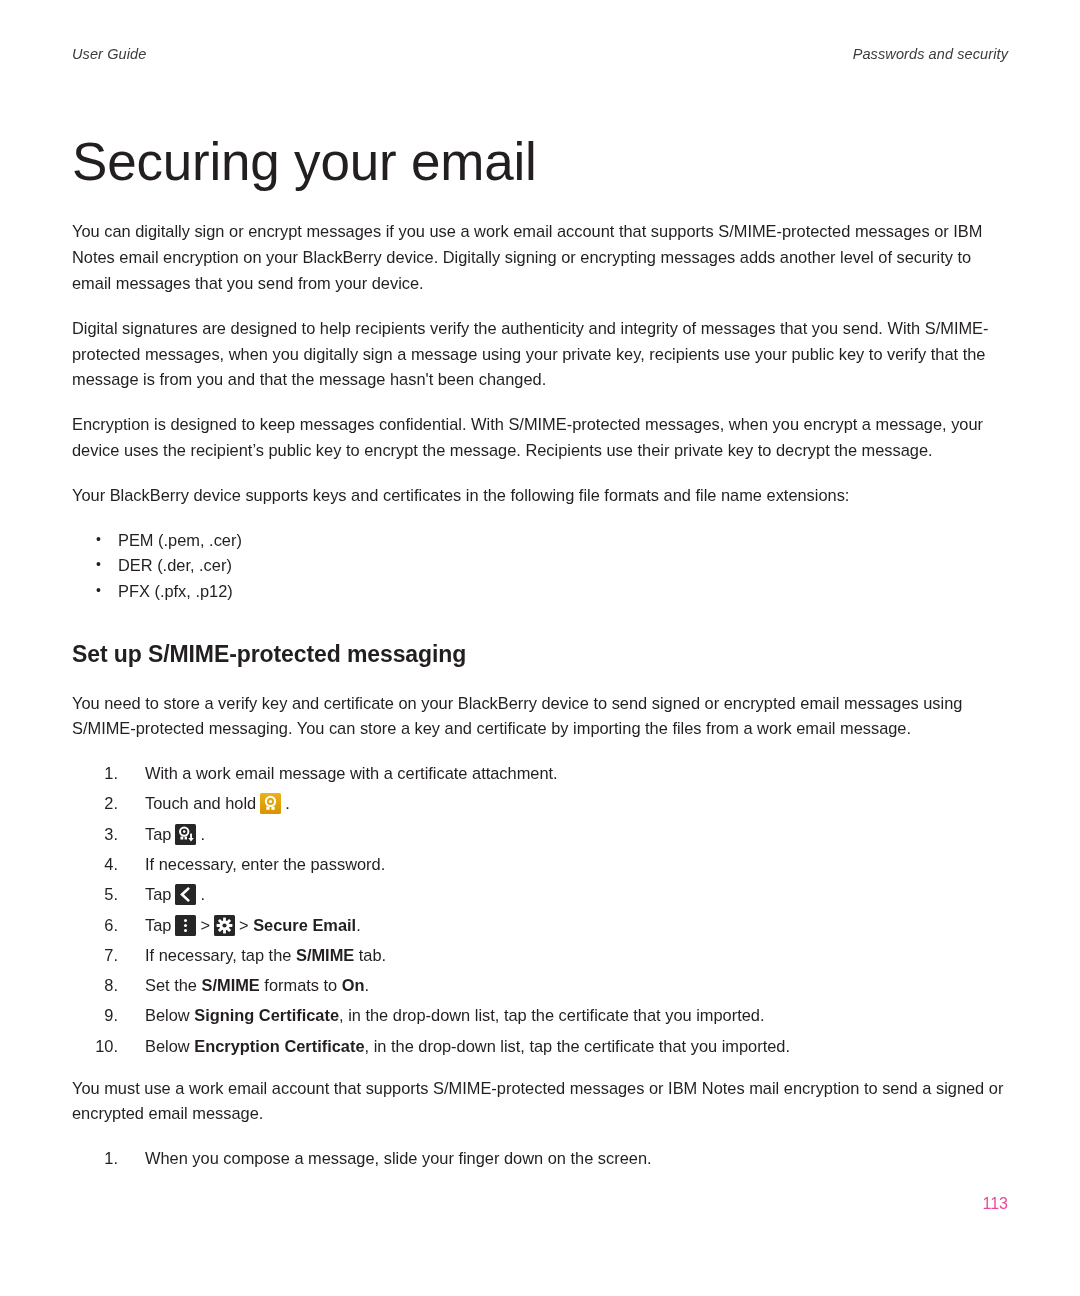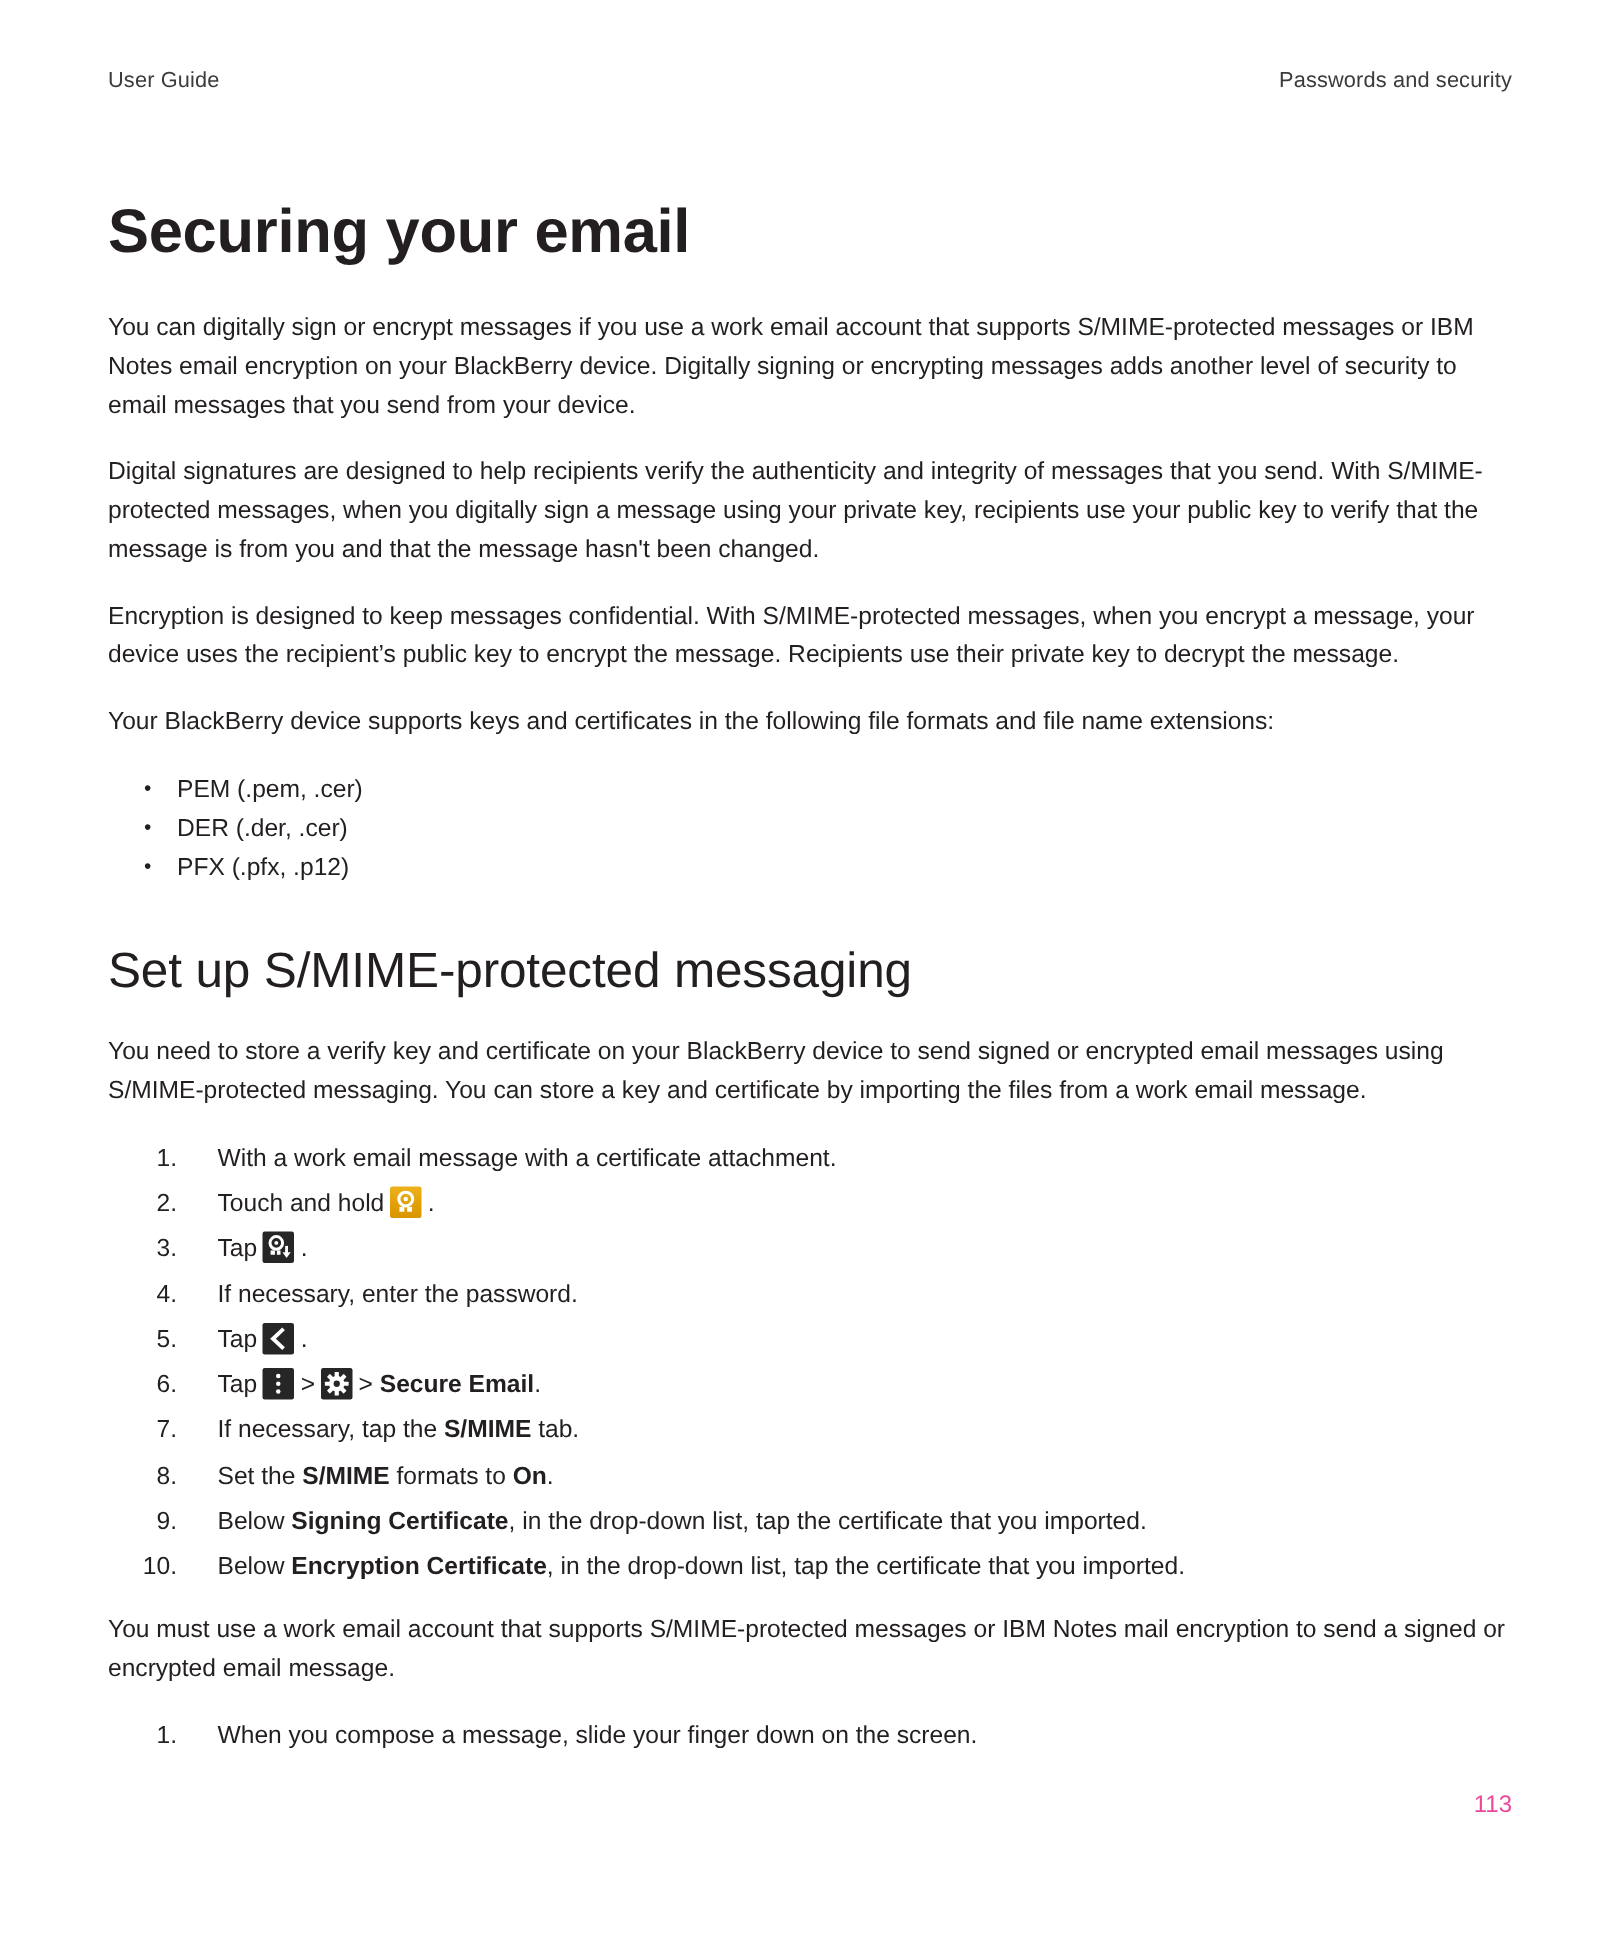--- a/index.html
+++ b/index.html
@@ -28,42 +28,43 @@
     position: absolute;
     top: 46px;
     left: 72px;
     right: 72px;
     display: flex;
     justify-content: space-between;
     align-items: baseline;
     font-size: 14.5px;
     color: #3b3b3b;
     letter-spacing: .1px;
+    font-style: italic;
   }
 
   
   .content {
     position: absolute;
     top: 132px;
     left: 72px;
     width: 936px;
   }
 
   h1.title {
-    font-size: 41px;
-    font-weight: 700;
+    font-size: 53px;
+    font-weight: 400;
     line-height: 1.12;
     margin: 0 0 28px 0;
     color: #231f20;
     letter-spacing: -0.2px;
   }
 
   h2.subtitle {
-    font-size: 33px;
-    font-weight: 400;
+    font-size: 23px;
+    font-weight: 700;
     line-height: 1.2;
     margin: 36px 0 22px 0;
     color: #231f20;
     letter-spacing: -0.1px;
   }
   h2.subtitle.light {
     font-weight: 400;
     font-size: 27px;
   }
 

